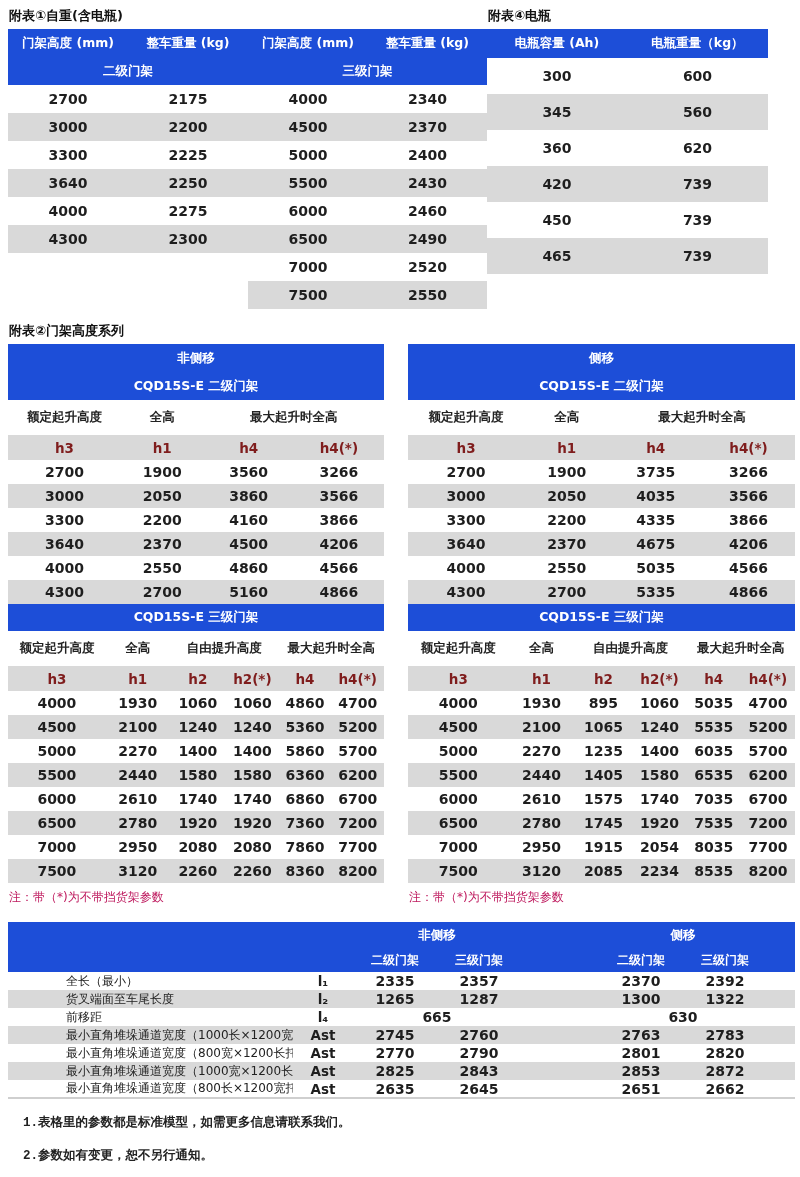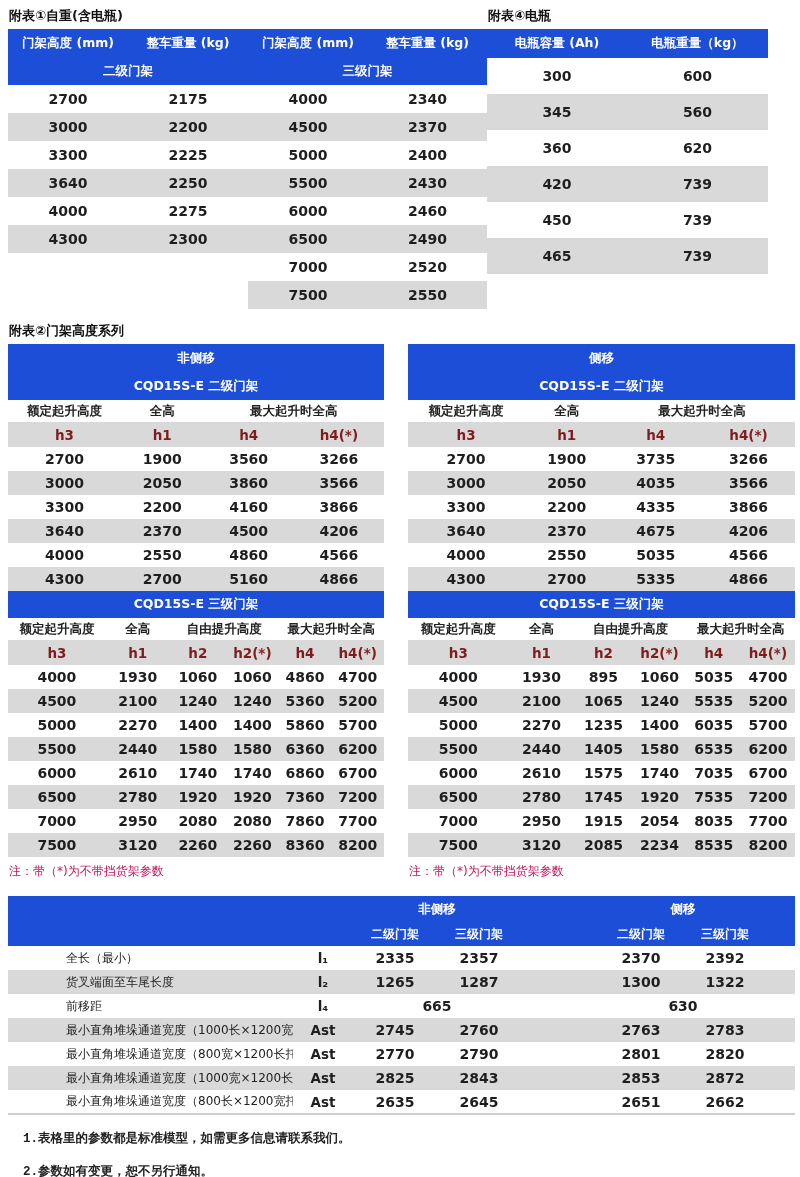--- a/index.html
+++ b/index.html
@@ -27,31 +27,31 @@
   #t4 tbody td { height:36px; }
   
   #t1 tbody tr:nth-child(n+7) td:nth-child(-n+2) { background:#fff; }
 
   
   .section2 { margin-top:14px; }
   .mast-row { display:flex; gap:24px; align-items:flex-start; margin-top:6px; }
   .mast-col.left  { width:376px; }
   .mast-col.right { width:387px; }
   .mast { width:100%; }
-  .mast .ghead th { background:#fff; color:#222; font-size:12.5px; font-weight:700; height:22px; }
+  .mast .ghead th { background:#fff; color:#222; font-size:12.5px; font-weight:700; height:35px; }
   .mast .gsym  th { background:#d9d9d9; color:#7f1d1d; font-size:13.5px; font-weight:700; height:25px; }
   .mast tbody td { height:24px; }
   .note { font-size:12px; font-weight:400; color:#be185d; margin:6px 0 0 1px; }
 
   
   .section3 { margin-top:16px; }
   #t3 { width:787px; margin-top:6px; border-bottom:2px solid #cfcfcf; }
   #t3 .band1 th { height:27px; }
   #t3 .band2 th { height:23px; font-size:12px; }
-  #t3 tbody td { height:24px; }
+  #t3 tbody td { height:18px; }
   #t3 td.lbl { text-align:left; padding-left:58px; font-size:12px; font-weight:400; color:#222; }
   #t3 td.sym { font-size:13.5px; font-weight:700; }
 
   .footer { margin-top:14px; font-size:12.5px; font-weight:600; color:#222; line-height:1.45; }
   .footer p { margin:15px;font-family:Liberation Mono, monospace; }
 </style>
 </head>
 <body>
 
 <div class="page">

